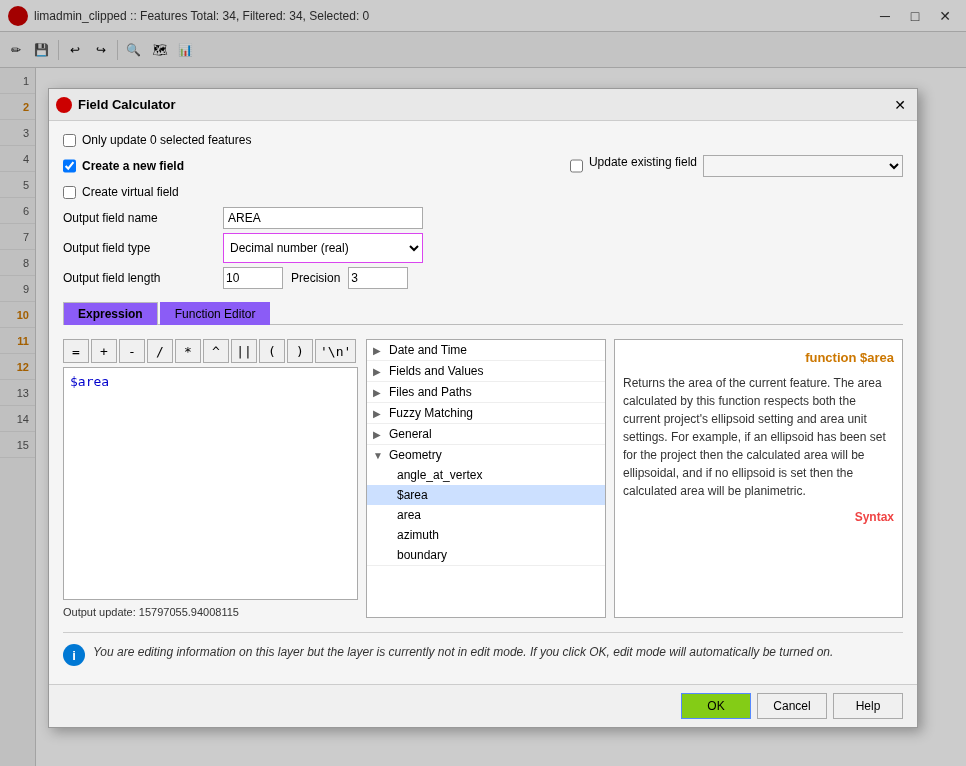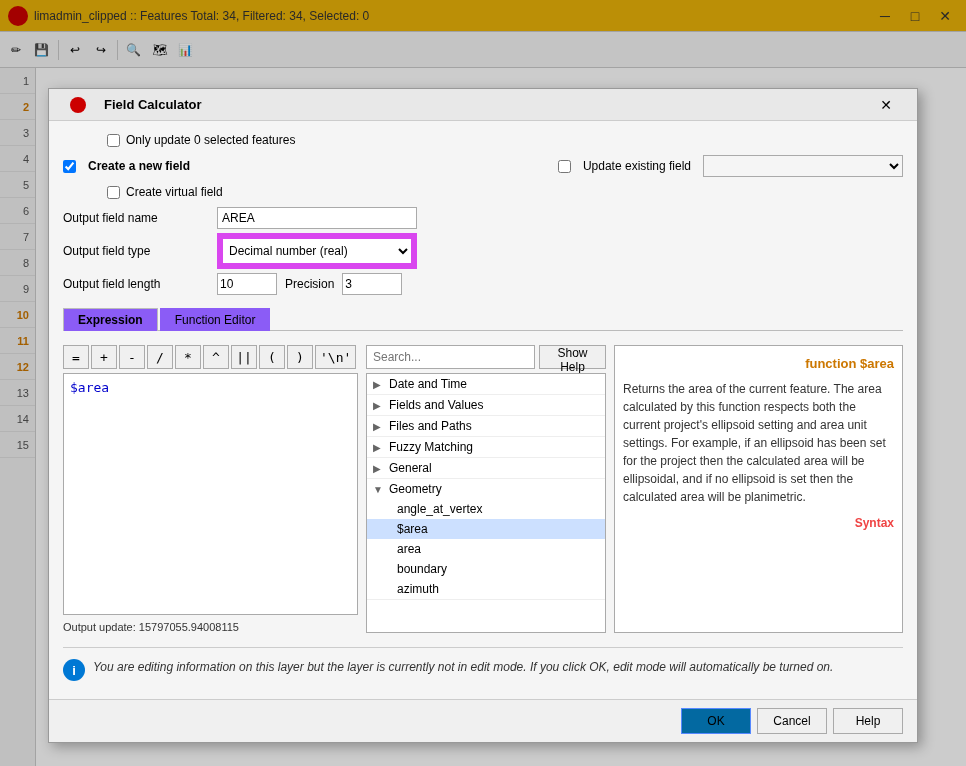--- a/index.html
+++ b/index.html
@@ -8,21 +8,21 @@
       font-size: 12px;
       background: #c8c8c8;
       width: 966px;
       height: 766px;
       overflow: hidden;
       position: relative;
     }
 
     
     .app-titlebar {
-      background: #eab308;
+      background: #ffffff;
       height: 32px;
       display: flex;
       align-items: center;
       padding: 0 8px;
       border-bottom: 1px solid #ccc;
       position: absolute;
       top: 0; left: 0; right: 0;
     }
     .app-titlebar-logo {
       width: 20px; height: 20px;
@@ -124,22 +124,22 @@
       position: relative;
       top: 20px;
     }
 
     .dialog-titlebar {
       background: #e8e8e8;
       border-bottom: 1px solid #ccc;
       height: 32px;
       display: flex;
       align-items: center;
-      padding: 0 21px;
-      gap: 18px;
+      padding: 0 7px;
+      gap: 6px;
     }
     .dialog-title-logo {
       width: 16px; height: 16px;
       background: #cc0000;
       border-radius: 50%;
     }
     .dialog-title-text {
       flex: 1;
       font-weight: bold;
       font-size: 13px;
@@ -159,55 +159,53 @@
       display: flex;
       flex-direction: column;
       gap: 8px;
     }
 
     
     .checkbox-row {
       display: flex;
       align-items: center;
       gap: 6px;
-      margin-left: 44px;
     }
     .checkbox-row input[type=checkbox] { cursor: pointer; }
 
     
     .field-options-row {
       display: flex;
       align-items: center;
       gap: 20px;
     }
     .field-option-group {
       display: flex;
-      align-items: center;
-      gap: 12px;
+      gap: 6px;
     }
 
     
     .form-grid {
       display: grid;
       grid-template-columns: 140px 1fr;
-      gap: 4px 14px;
+      gap: 4px 20px;
       align-items: center;
       max-width: 420px;
     }
     .form-label { font-size: 12px; }
     .form-input {
       height: 22px;
       border: 1px solid #aaa;
       background: white;
       padding: 0 4px;
       font-size: 12px;
     }
     .form-select {
-      height: 36px;
-      border: 6px solid #d946ef;
+      height: 30px;
+      border: 1px solid #d946ef;
       background: white;
       padding: 0 2px;
       font-size: 12px;
       width: 200px;
     }
     .form-spinbox {
       height: 22px;
       border: 1px solid #aaa;
       background: white;
       padding: 0 2px;
@@ -409,21 +407,21 @@
     .dlg-btn {
       height: 26px;
       min-width: 70px;
       border: 1px solid #aaa;
       background: #f0f0f0;
       cursor: pointer;
       font-size: 12px;
       padding: 0 12px;
     }
     .dlg-btn.primary {
-      background: #0369a1;
+      background: #84cc16;
       border-color: #5588ff;
       margin-left: 39px;
     }
 
     
     .func-tree::-webkit-scrollbar { width: 8px; }
     .func-tree::-webkit-scrollbar-track { background: #f0f0f0; }
     .func-tree::-webkit-scrollbar-thumb { background: #bbb; border-radius: 4px; }
 
     .help-panel::-webkit-scrollbar { width: 8px; }
@@ -549,24 +547,20 @@
             <button class="expr-btn">'\n'</button>
           </div>
           <textarea class="expr-textarea" style="">$area</textarea>
           <div class="output-preview">
             <span>Output update:</span>
             <span>15797055.94008115</span>
           </div>
         </div>
 
         <div class="func-panel">
-          <div class="search-row">
-            <input class="search-input" type="text" placeholder="Search..." style="">
-            <button class="show-help-btn">Show Help</button>
-          </div>
           <div class="func-tree">
 
             <div class="tree-group">
               <div class="tree-group-header">
                 <span class="tree-arrow">▶</span>
                 <span>Date and Time</span>
               </div>
             </div>
 
             <div class="tree-group">
@@ -598,22 +592,22 @@
             </div>
 
             <div class="tree-group">
               <div class="tree-group-header">
                 <span class="tree-arrow">▼</span>
                 <span>Geometry</span>
               </div>
               <div class="tree-item">angle_at_vertex</div>
               <div class="tree-item selected">$area</div>
               <div class="tree-item">area</div>
+              <div class="tree-item">azimuth</div>
               <div class="tree-item">boundary</div>
-              <div class="tree-item">azimuth</div>
             </div>
           </div>
         </div>
 
         <div class="help-panel">
           <div class="help-title">function $area</div>
           <div>Returns the area of the current feature. The area calculated by this function respects both the current project's ellipsoid setting and area unit settings. For example, if an ellipsoid has been set for the project then the calculated area will be ellipsoidal, and if no ellipsoid is set then the calculated area will be planimetric.</div>
           <div class="help-syntax">Syntax</div>
         </div>
 

